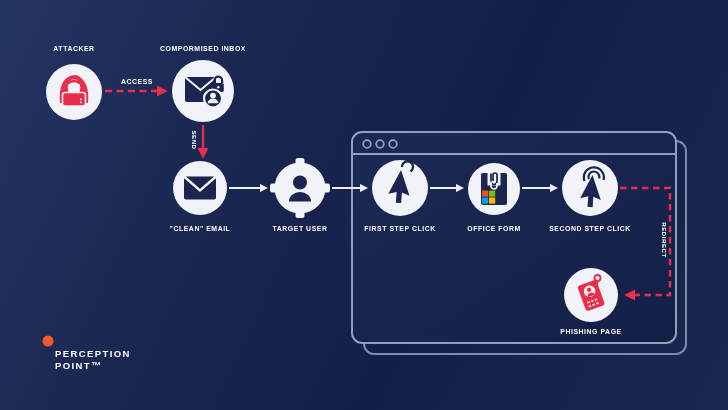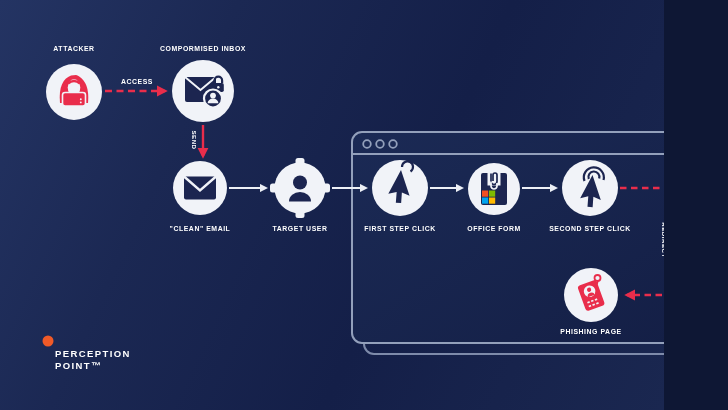--- a/index.html
+++ b/index.html
@@ -1,17 +1,17 @@
 <!DOCTYPE html>
 <html><head>
 <meta charset="utf-8">
 <style>
   html,body{margin:0;padding:0;background:#0e1734;}
   .stage{
-    position:relative;width:664px;height:410px;overflow:hidden;
+    position:relative;width:728px;height:410px;overflow:hidden;
     background:linear-gradient(115deg,#243463 0%,#1b2853 28%,#141f48 60%,#1a2750 100%);
     font-family:"Liberation Sans",sans-serif;
   }
   svg{position:absolute;left:0;top:0;}
   text.lbl{
     fill:#ffffff;font-family:"Liberation Sans",sans-serif;
     font-size:6.9px;font-weight:700;letter-spacing:0.55px;text-anchor:middle;
   }
   text.lbl-sm{
     fill:#ffffff;font-family:"Liberation Sans",sans-serif;

